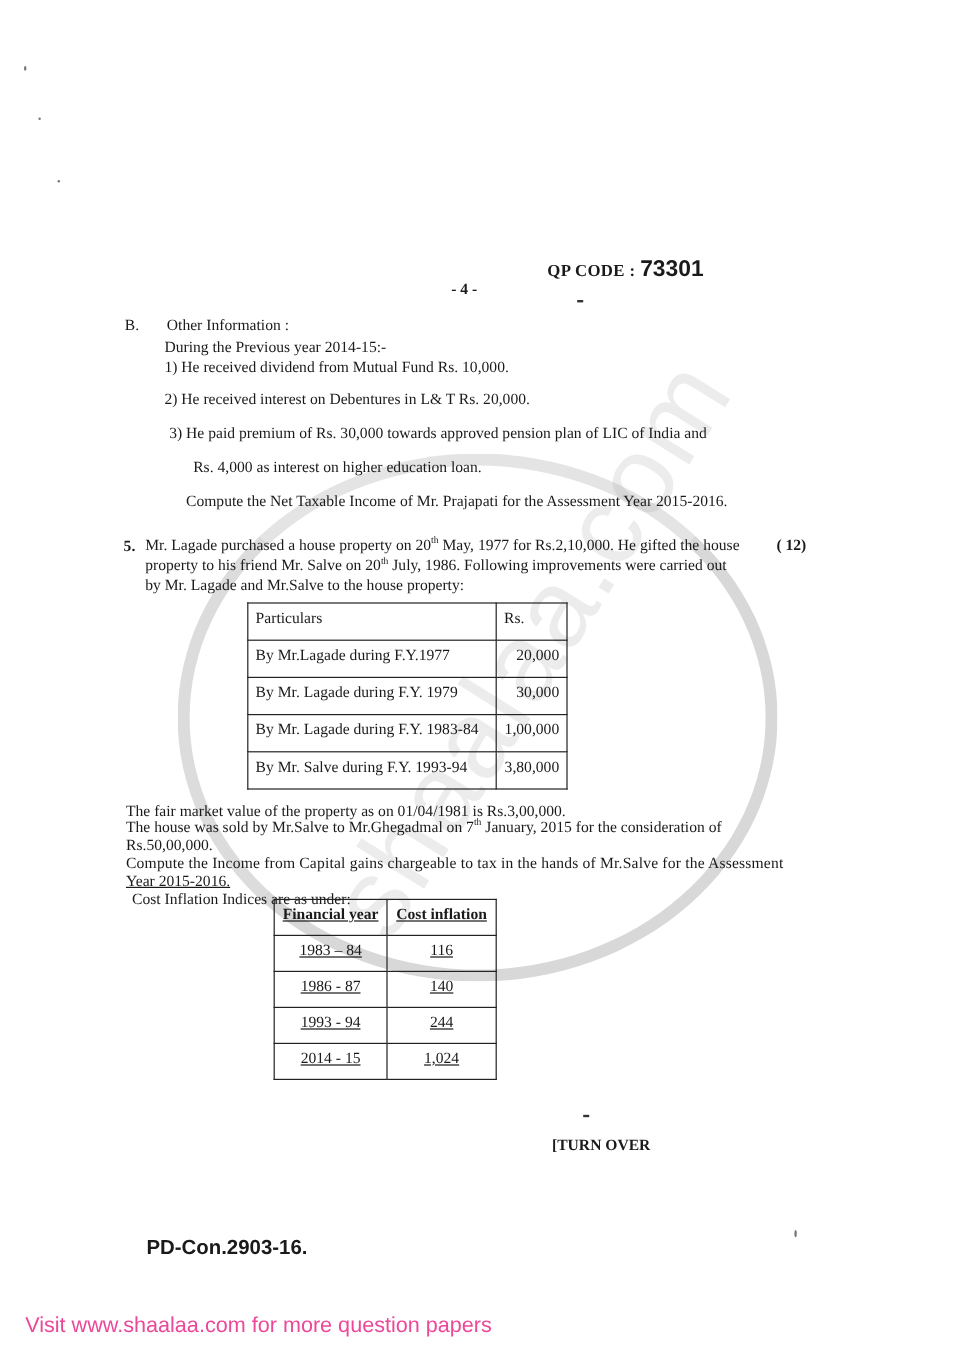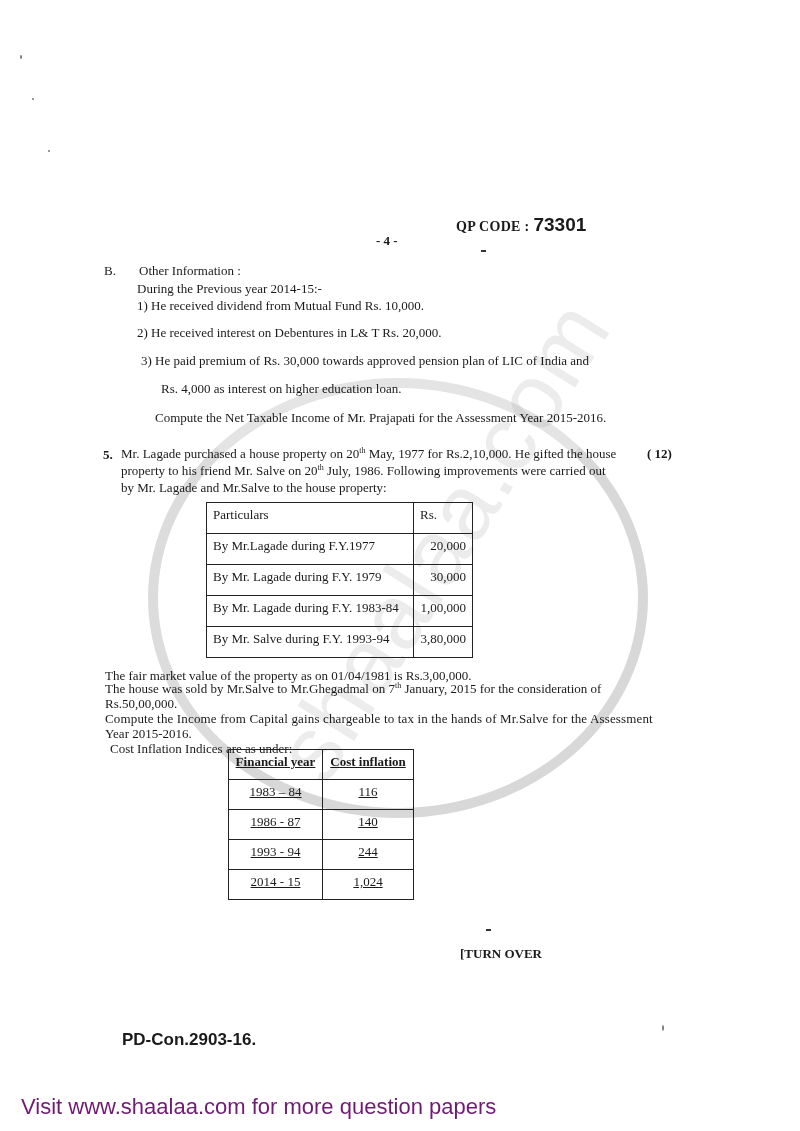--- a/index.html
+++ b/index.html
@@ -101,21 +101,21 @@
   </tr>
 </tbody>
   </table>
 
 <div class="abs t13" style="left:105px;top:668px;">The fair market value of the property as on 01/04/1981 is Rs.3,00,000.</div>
 <div class="abs t13" style="left:105px;top:681px;width:574px;display:flex;justify-content:space-between;">
   <span><span>The house was sold by Mr.Salve to Mr.Ghegadmal on 7</span><sup>th</sup><span> January, 2015 for the consideration of</span></span>
 </div>
 <div class="abs t13" style="left:105px;top:696px;">Rs.50,00,000.</div>
 <div class="abs t13" style="left:105px;top:711px;letter-spacing:0.15px;">Compute the Income from Capital gains chargeable to tax in the hands of Mr.Salve for the Assessment</div>
-<div class="abs t13" style="left:105px;top:726px;">Year 2015-2016.</div>
+<div class="abs t13" style="left:105px;top:726px;text-decoration:underline;">Year 2015-2016.</div>
 <div class="abs t13" style="left:110px;top:741px;">Cost Inflation Indices are as under:</div>
 
 <table class="grid c-table serif" style="left:228px;top:749px;text-decoration:underline;">
   <tbody>
       <tr class="head">
     <td style="width:81px;">Financial year</td>
     <td style="width:78px;">Cost inflation</td>
   </tr>
   <tr>
     <td>1983 – 84</td>
@@ -132,13 +132,13 @@
   <tr>
     <td>2014 - 15</td>
     <td>1,024</td>
   </tr>
 </tbody>
   </table>
 
 <div class="abs" style="left:486px;top:929px;width:5px;height:2px;background:#333;"></div>
 <div class="abs serif" style="left:460px;top:946px;font-size:13px;font-weight:bold;">[TURN OVER</div>
 <div class="abs sans" style="left:94px;top:1030px;font-size:17px;font-weight:bold;margin-left:28px;">PD-Con.2903-16.</div>
-<div class="abs sans" style="left:21px;top:1094px;font-size:22px;color:#701a75;">Visit www.shaalaa.com for more question papers</div>
+<div class="abs sans" style="left:21px;top:1094px;font-size:18px;color:#ec4899;">Visit www.shaalaa.com for more question papers</div>
 
 </body></html>

